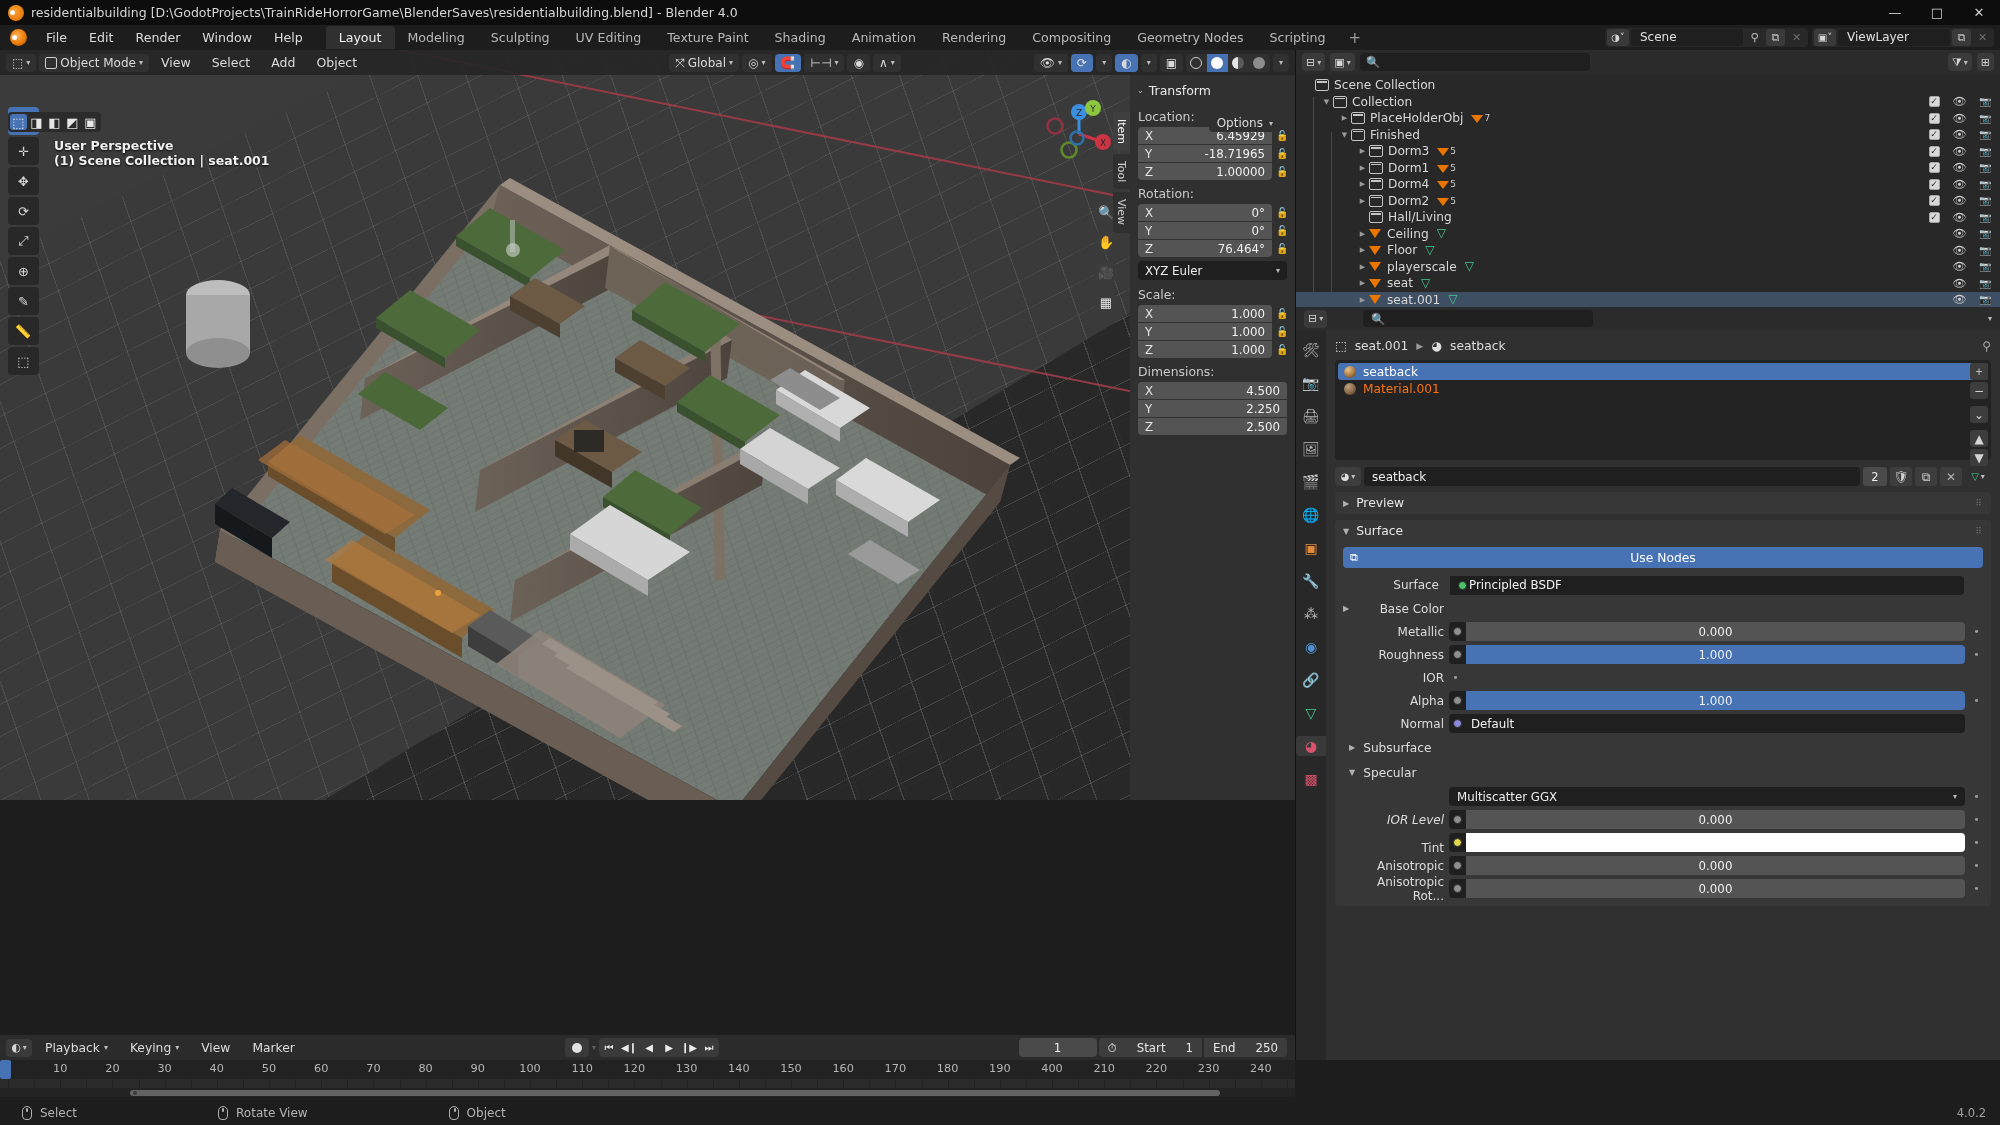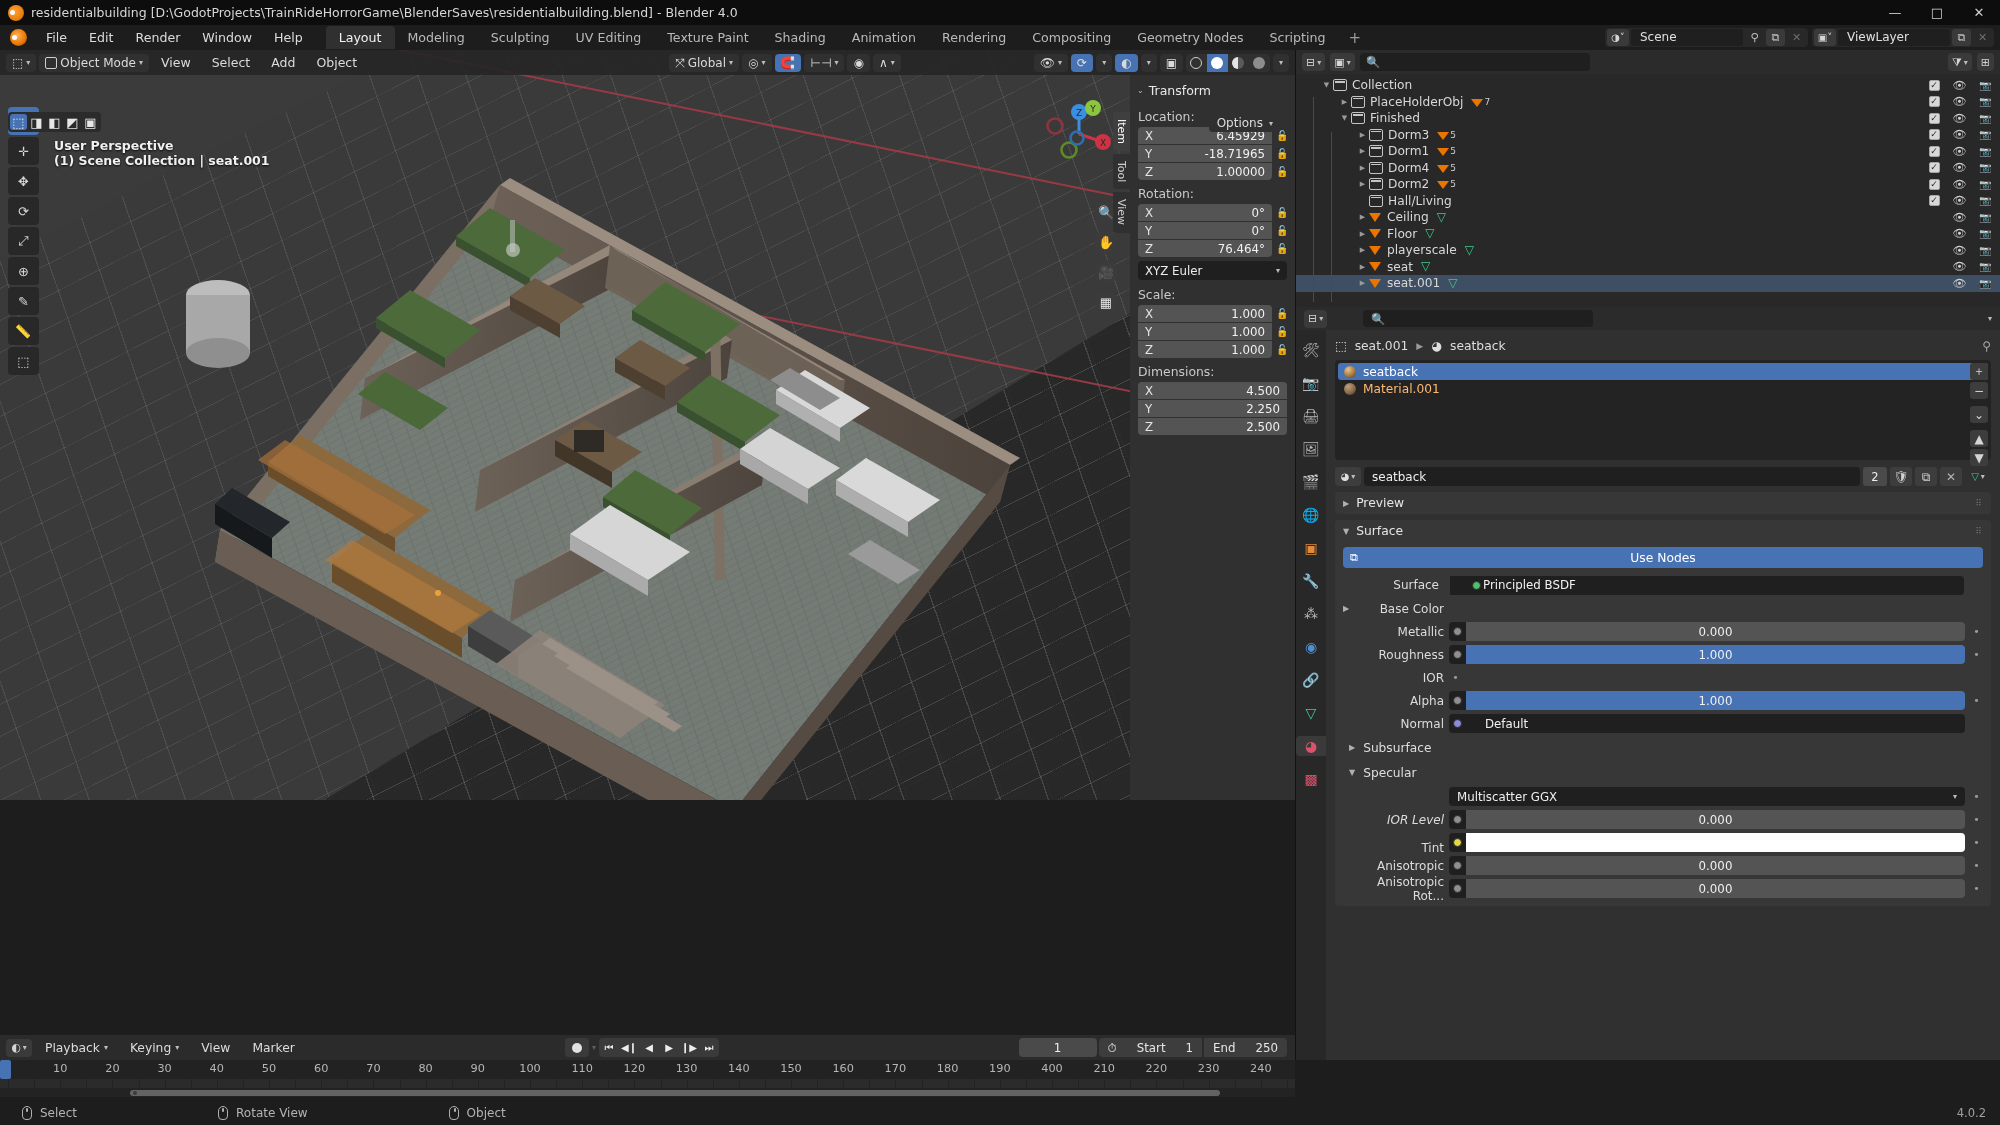--- a/index.html
+++ b/index.html
@@ -248,21 +248,21 @@
     overflow:hidden; }
   .breadcrumb { display:flex; align-items:center; gap:8px; font-size:12.3px; color:#dedede;
     height:22px; }
   .bc-sep { color:#9a9a9a; font-size:9px; }
   .pin { margin-left:auto; color:#a8a8a8; font-size:12px; }
   .matlist {
     background:#232323; border-radius:4px; margin-top:3px; height:100px; position:relative;
     padding:3px;
   }
   .matrow { display:flex; align-items:center; gap:7px; height:17px; padding:0 6px; font-size:12.2px;
-    color:#fdba74; border-radius:3px;}
+    color:#f97316; border-radius:3px;}
   .matrow.sel { background:#4772b3; color:#fff; }
   .matball { width:12px;height:12px;border-radius:50%;
     background:radial-gradient(circle at 35% 30%, #e8c48d 0%, #a8793f 55%, #4e3418 100%); flex:none;}
   .matball.dark { background:radial-gradient(circle at 35% 30%, #bda082 0%, #8a6a4a 55%, #3b2b1c 100%);}
   .matlist-side { position:absolute; right:3px; top:3px; width:18px; display:flex;
     flex-direction:column; gap:2px; }
   .ms-b { width:18px;height:17px; background:#3d3d3d; border-radius:3px; display:flex;
     align-items:center;justify-content:center; color:#d5d5d5; font-size:12px;}
   .mat-name-row { display:flex; align-items:center; gap:3px; margin-top:7px; }
   .mn-ico { width:26px;height:19px; background:#3d3d3d; border-radius:4px; display:flex;
@@ -287,21 +287,21 @@
   .sockdot { width:17px; height:19px; display:flex; align-items:center; justify-content:center;
     background:#1f1f1f; border-radius:4px 0 0 4px; flex:none;}
   .sockdot .d { width:9px;height:9px;border-radius:50%; background:#8f8f8f;
     border:1px solid #2a2a2a; }
   .sockdot .d.green { background:#4ec16a; }
   .sockdot .d.yellow { background:#e2d84a; }
   .sockdot .d.purple { background:#8a8ae0; }
   .val-field { flex:1; background:#545454; border-radius:0 4px 4px 0; height:19px; display:flex;
     align-items:center; justify-content:center; font-size:11.8px; color:#f1f1f1; }
   .val-field.blue { background:#4772b3; }
-  .val-field.dark { background:#1f1f1f; justify-content:flex-start; padding-left:19px; }
+  .val-field.dark { background:#1f1f1f; justify-content:flex-start; padding-left:5px; }
   .val-field.texblue { background:#3b4a63; justify-content:flex-start; padding-left:9px; color:#cfcfcf;}
   .val-field.white { background:#ffffff; }
   .anim-dot { width:13px; flex:none; text-align:center; color:#9a9a9a; font-size:11px;}
   .surface-row { display:flex; align-items:center; height:20px; margin-top:7px; gap:6px;}
   .sub-head { display:flex; align-items:center; gap:8px; height:21px; font-size:12.2px;
     color:#dedede; margin-top:4px; }
   .tri-r { font-size:8px; color:#b0b0b0; }
   .dropdown { flex:1; background:#1f1f1f; border-radius:4px; height:19px; display:flex;
     align-items:center; justify-content:space-between; padding:0 8px; font-size:11.8px; color:#eee;}
 
@@ -767,20 +767,30 @@
     <div class="ol-search">
       <span>🔍</span>
       <span title=""></span>
     </div>
     <div style="margin-left:auto;display:flex;gap:5px;">
       <div class="ol-ico">⧩<span class="caret">▾</span></div>
       <div class="ol-ico">⊞</div>
     </div>
   </div>
   <div id="ol-rows">
+      <div class="ol-row" style="padding-left: 6px;">
+        <span class="disc"></span>
+        <span class="coll-ico"></span>
+        <span class="ol-name">Scene Collection</span>
+        <span class="ol-right">
+          <span style="width:11px;"></span>
+          <span style="width:11px;"></span>
+          <span style="width:11px;"></span>
+        </span>
+      </div>
       <div class="ol-row" style="padding-left: 24px;">
         <span class="disc">▼</span>
         <span class="coll-ico"></span>
         <span class="ol-name">Collection</span>
         <span class="ol-right">
           <span class="cbx"></span>
           <span class="eye">👁</span>
           <span class="cam">📷</span>
         </span>
       </div>

